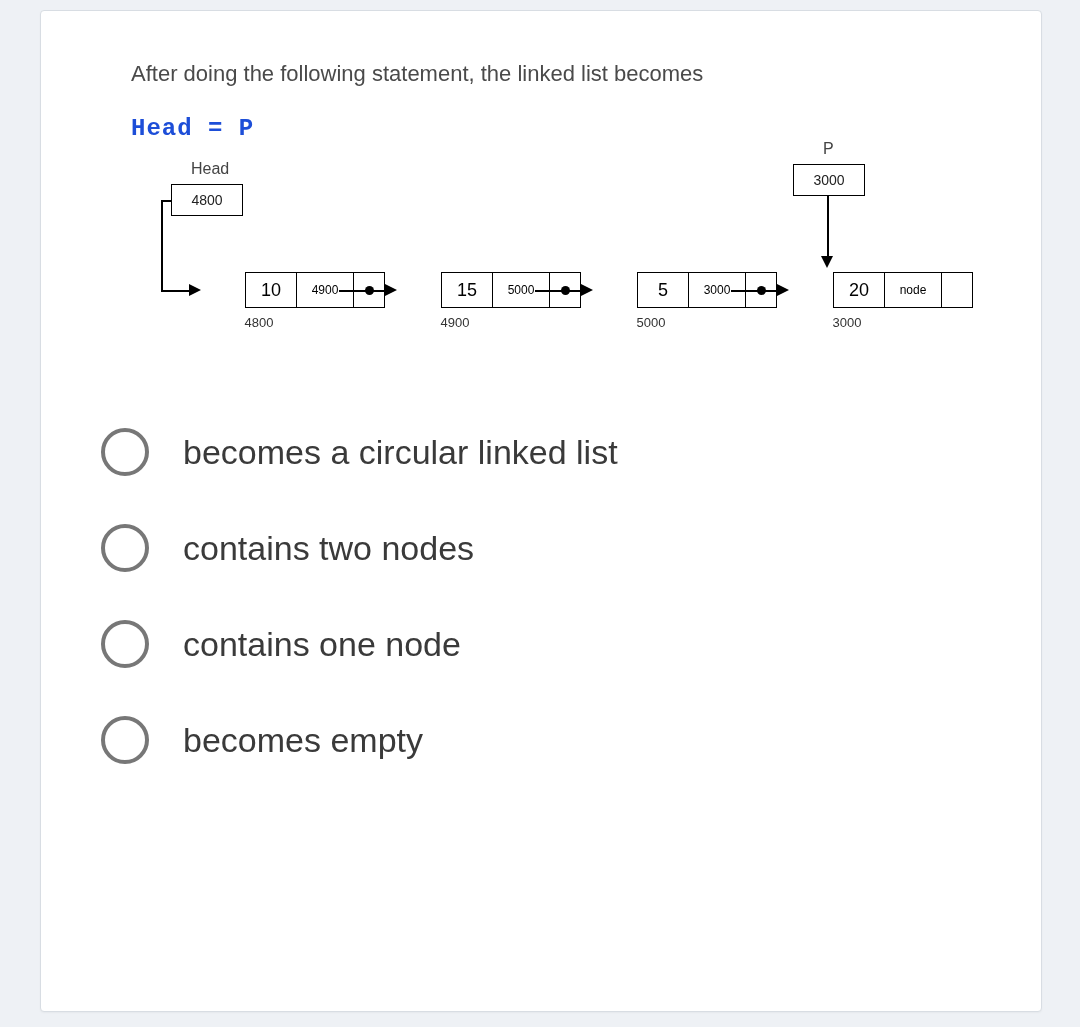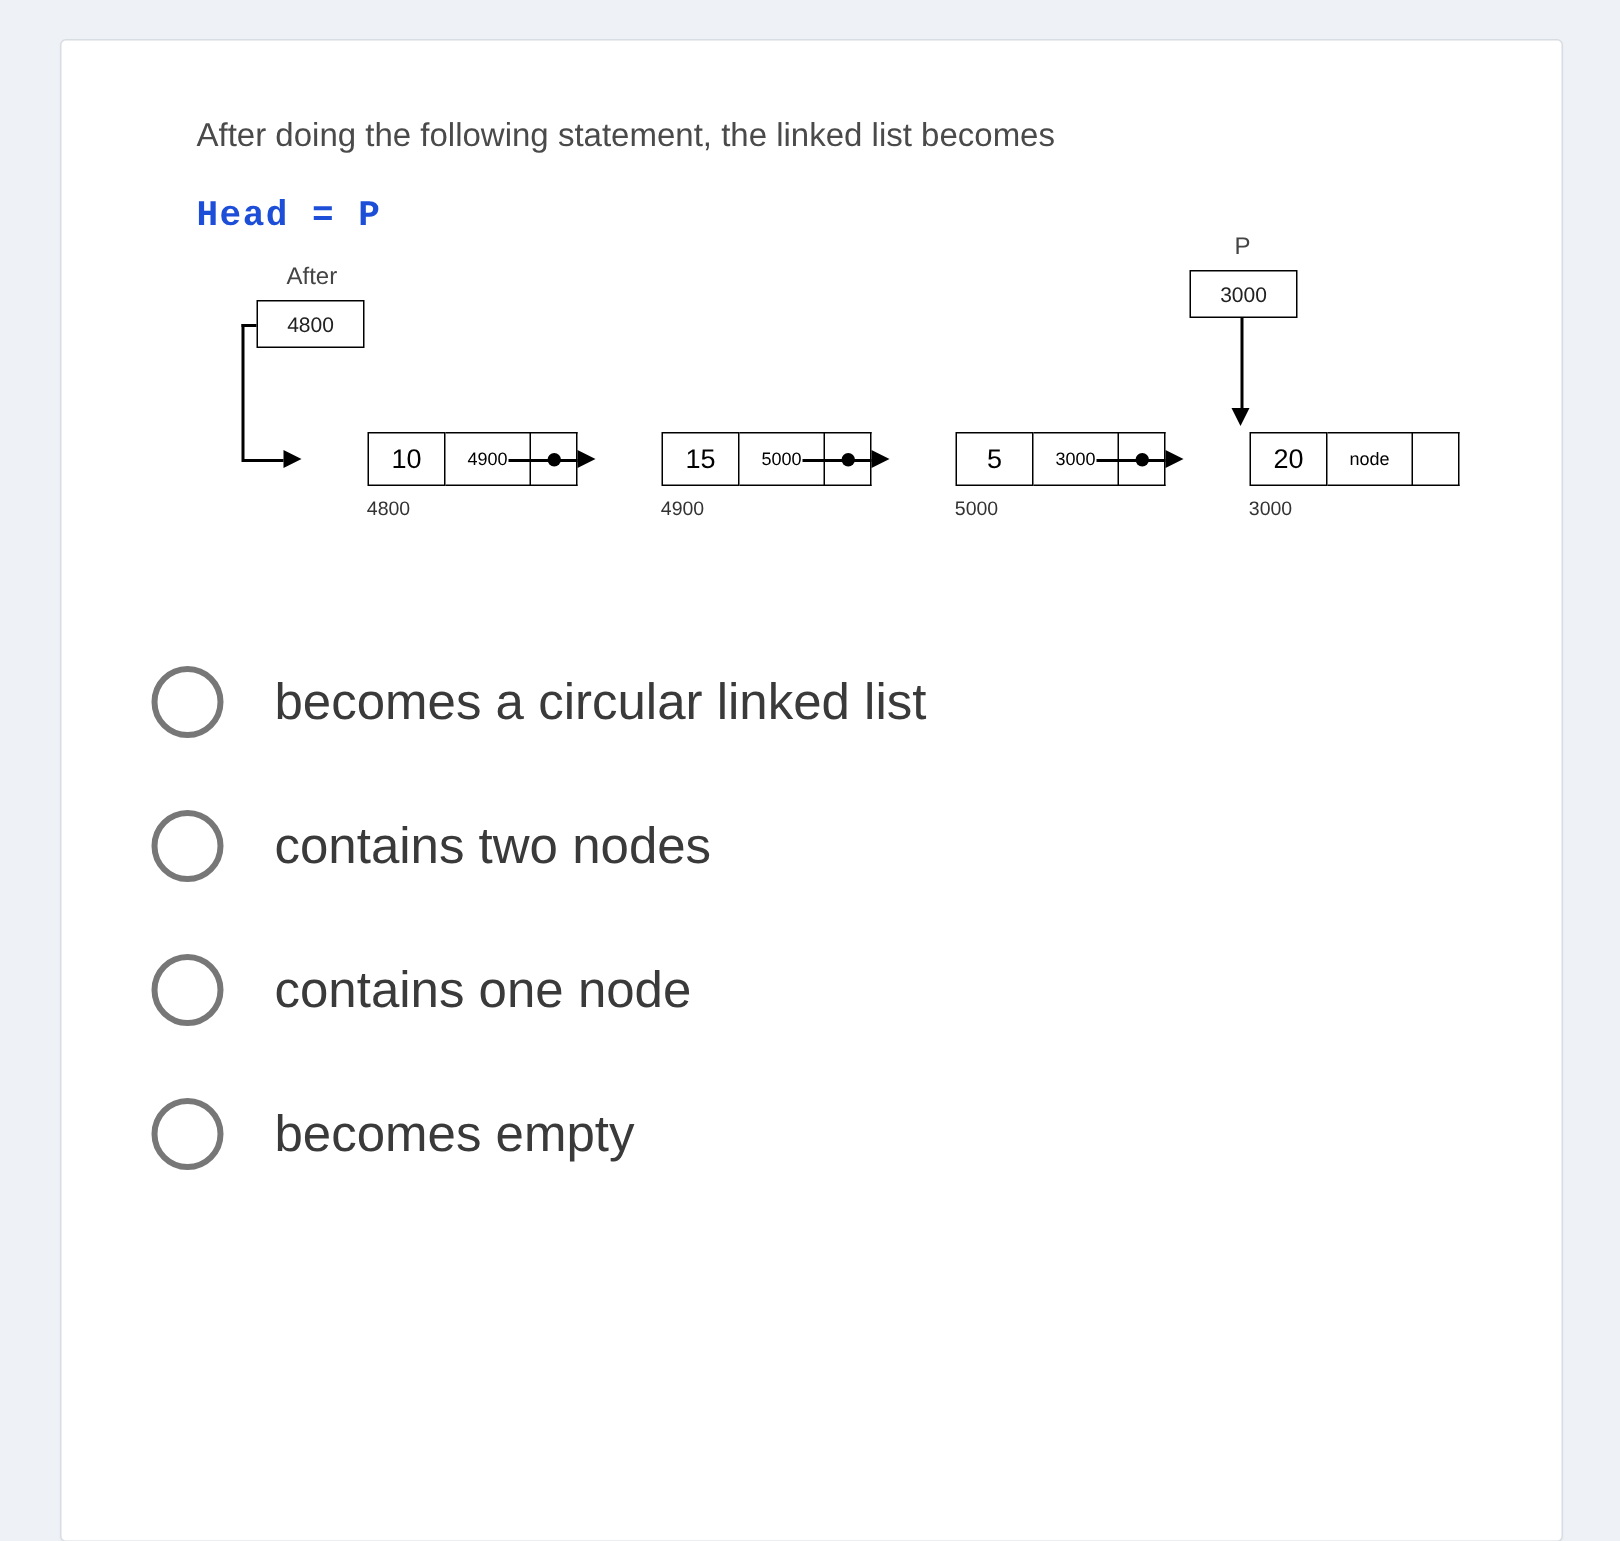--- a/index.html
+++ b/index.html
@@ -6,21 +6,21 @@
     margin: 0;
     padding: 0;
     width: 1080px;
     height: 1027px;
     background: #eef1f5;
     font-family: Arial, Helvetica, sans-serif;
   }
   .card {
     position: absolute;
     left: 40px;
-    top: 26px;
+    top: 10px;
     width: 1000px;
     height: 1000px;
     background: #ffffff;
     border: 1px solid #d8dde3;
     border-radius: 4px;
     box-shadow: 0 1px 2px rgba(0,0,0,0.04);
   }
   .content {
     position: relative;
     padding: 50px 60px 40px 90px;
@@ -148,21 +148,21 @@
 
 <div class="card">
   <div class="content">
 
     <p class="question-text">After doing the following statement, the linked list becomes</p>
 
     <div class="code-line">Head = P</div>
 
     <div class="diagram">
 
-      <div class="d-el head-label" style="left:70px; top:0px;">After</div>
+      <div class="d-el head-label" style="left:70px; top:0px;">Head</div>
       <div class="d-el box" style="left:50px; top:24px; width:70px; height:30px;">4800</div>
 
       <div class="d-el vline" style="left:40px; top:40px; height:90px;"></div>
       <div class="d-el hline" style="left:40px; top:40px; width:10px;"></div>
       <div class="d-el hline" style="left:40px; top:130px; width:28px;"></div>
       <div class="d-el arrow-head" style="left:68px; top:124px;"></div>
 
       <div class="d-el p-label" style="left:702px; top:-20px;">P</div>
       <div class="d-el box" style="left:672px; top:4px; width:70px; height:30px;">3000</div>
       <div class="d-el vline" style="left:706px; top:36px; height:60px;"></div>

